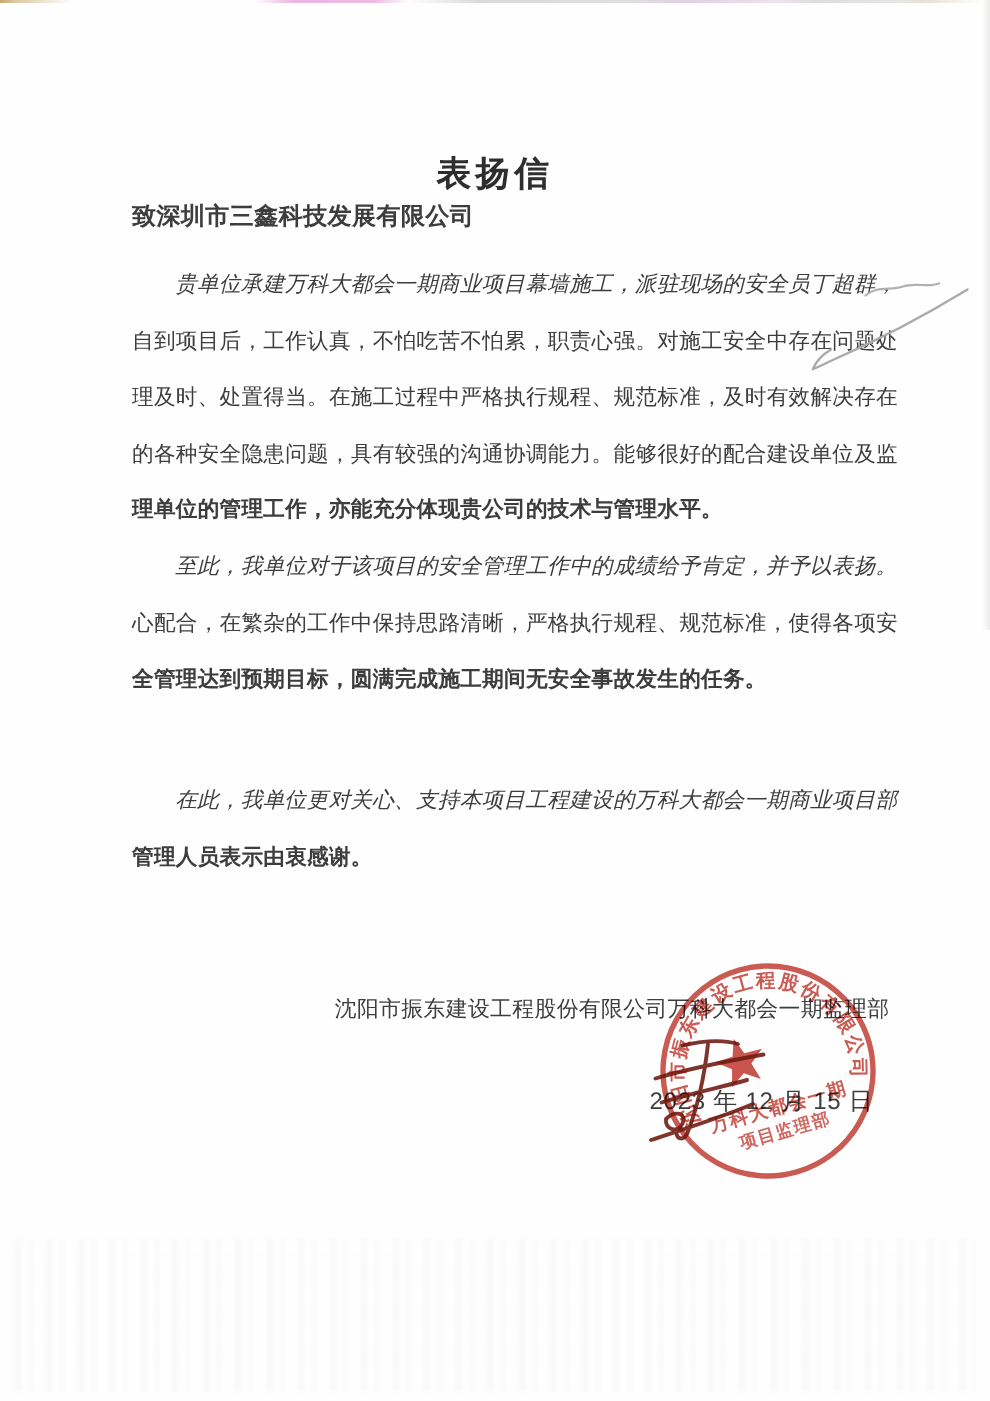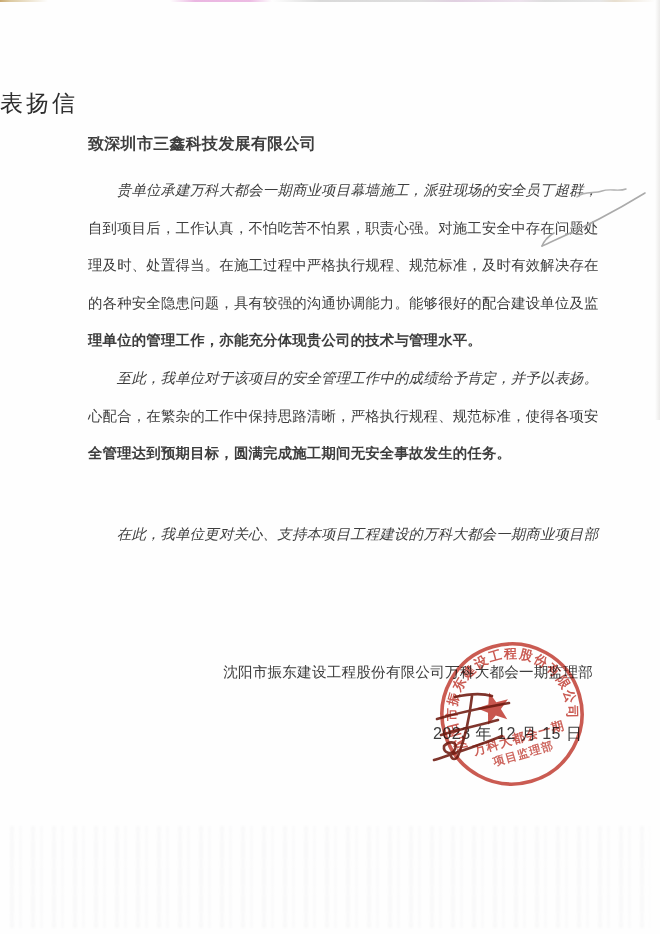--- a/index.html
+++ b/index.html
@@ -25,23 +25,23 @@
       rgba(150,150,150,0.35) 320px, rgba(150,150,150,0.3) 420px,
       rgba(196,162,196,0.5) 455px, rgba(196,162,196,0.3) 520px,
       rgba(160,160,160,0.35) 545px, rgba(160,160,160,0.25) 600px,
       rgba(205,185,150,0.45) 615px, rgba(205,185,150,0) 655px);
   }
   .edge-right {
     position: absolute; top: 0; right: 0; width: 5px; height: 420px;
     background: linear-gradient(90deg, rgba(170,165,158,0) , rgba(170,165,158,0.22));
   }
   .title {
-    position: absolute; top: 88px; left: 0; right: 0;
-    margin: 0; 
-    font-size: 23px; font-weight: 400; letter-spacing: 3px;
+    position: absolute; top: 100px; left: 0; right: 0;
+    margin: 0; text-align: center;
+    font-size: 23px; font-weight: 700; letter-spacing: 3px;
     color: #2e2e2e;
   }
   .addressee {
     position: absolute; top: 134px; left: 88px;
     font-size: 16px; letter-spacing: 0.3px; font-weight: bold;
   }
   .para {
     position: absolute; left: 88px; width: 507px;
   }
   .line {
@@ -99,20 +99,21 @@
   </div>
 
   <div class="para" style="top:360px">
     <div class="line first">至此，我单位对于该项目的安全管理工作中的成绩给予肯定，并予以表扬。</div>
     <div class="line">心配合，在繁杂的工作中保持思路清晰，严格执行规程、规范标准，使得各项安</div>
     <div class="line last">全管理达到预期目标，圆满完成施工期间无安全事故发生的任务。</div>
   </div>
 
   <div class="para" style="top:516px">
     <div class="line first">在此，我单位更对关心、支持本项目工程建设的万科大都会一期商业项目部</div>
+    <div class="line last">管理人员表示由衷感谢。</div>
   </div>
 
   <div class="sig">沈阳市振东建设工程股份有限公司万科大都会一期监理部</div>
   <div class="date">2023 年 12 月 15 日</div>
 
   <svg class="marks" width="660" height="934" viewBox="0 0 660 934">
     <path d="M 577,197 C 585,190 594,194 602,191 C 610,188 618,192 626,189" fill="none" stroke="#b0b0b0" stroke-width="1.5" stroke-linecap="round"></path>
     <path d="M 645,193 C 627,204 592,224 553,241 C 549,243 545,245 542,246" fill="none" stroke="#aaaaaa" stroke-width="1.6" stroke-linecap="round"></path>
     <path d="M 542,246 C 544,241 549,236 554,233" fill="none" stroke="#aaaaaa" stroke-width="1.6" stroke-linecap="round"></path>
   </svg>

